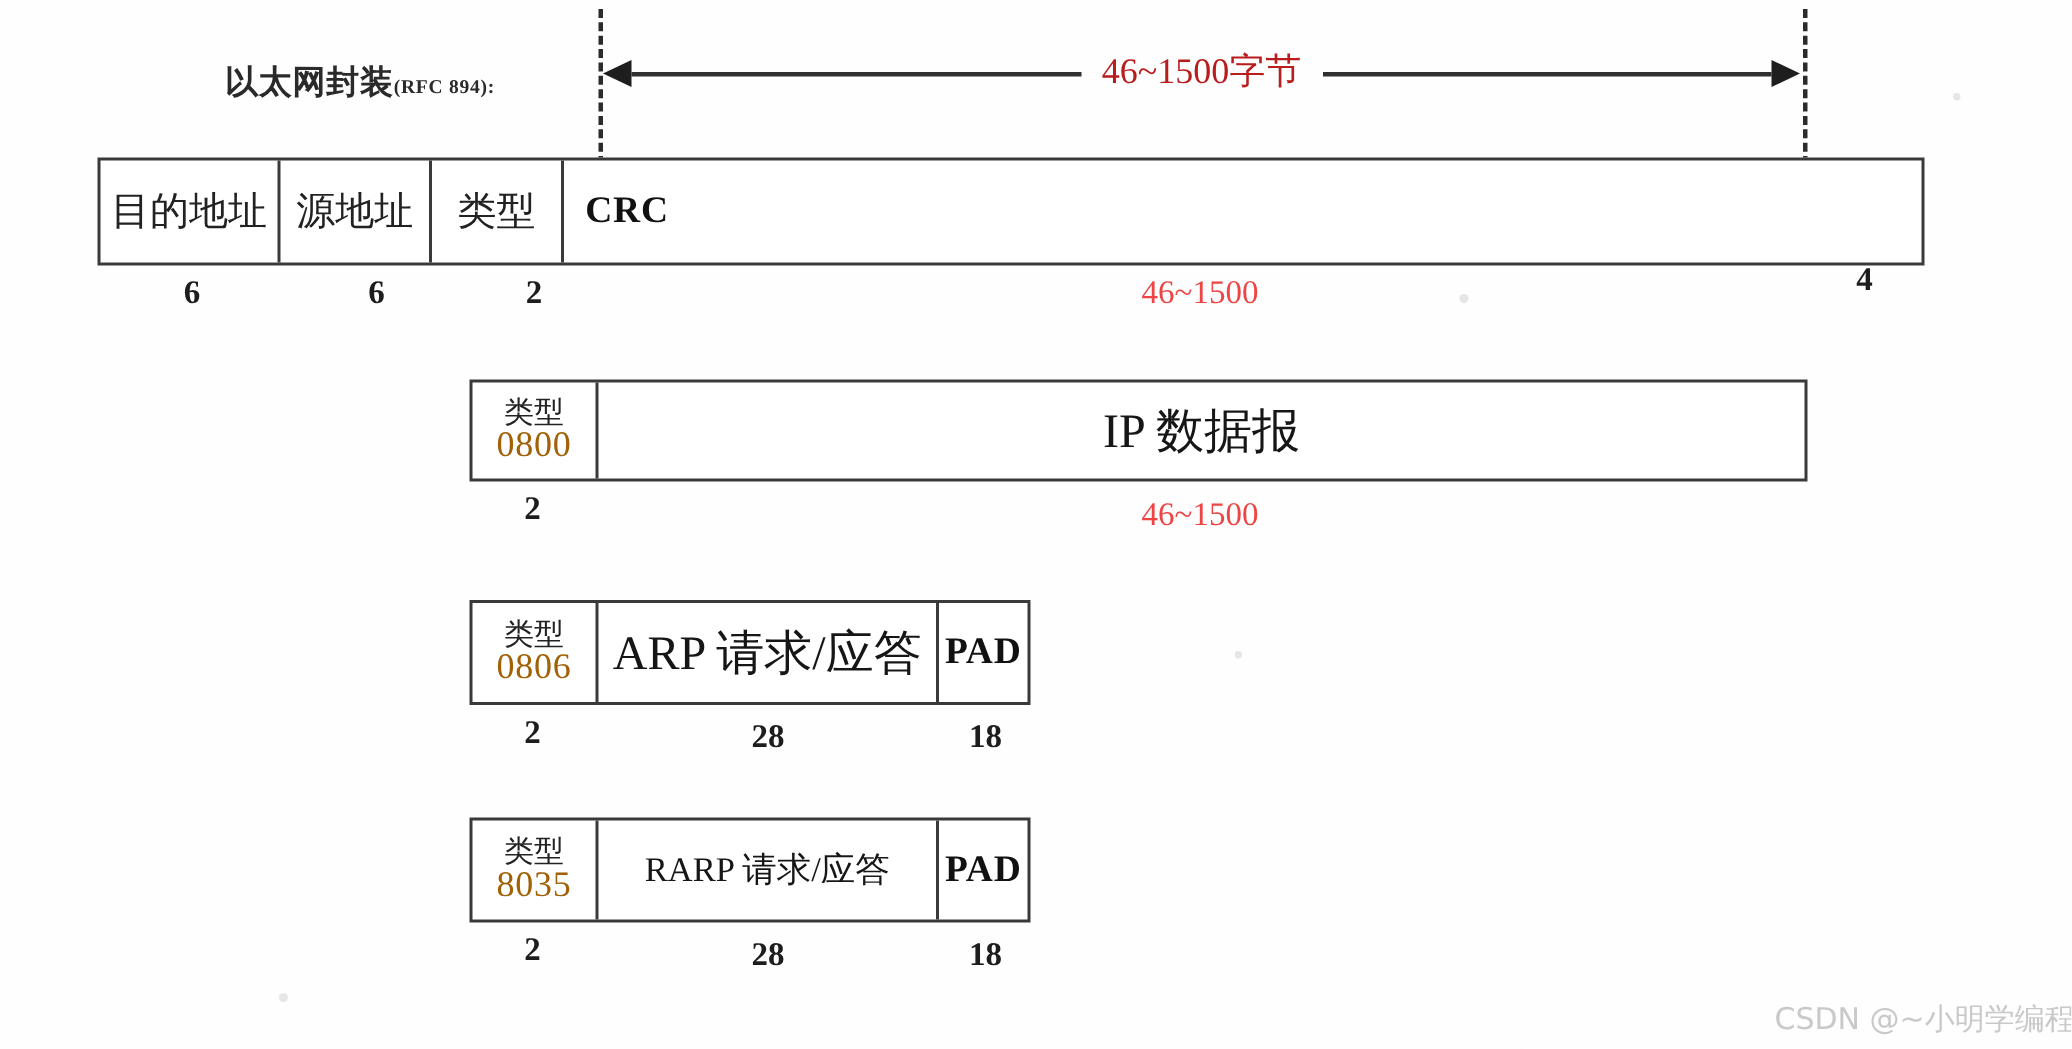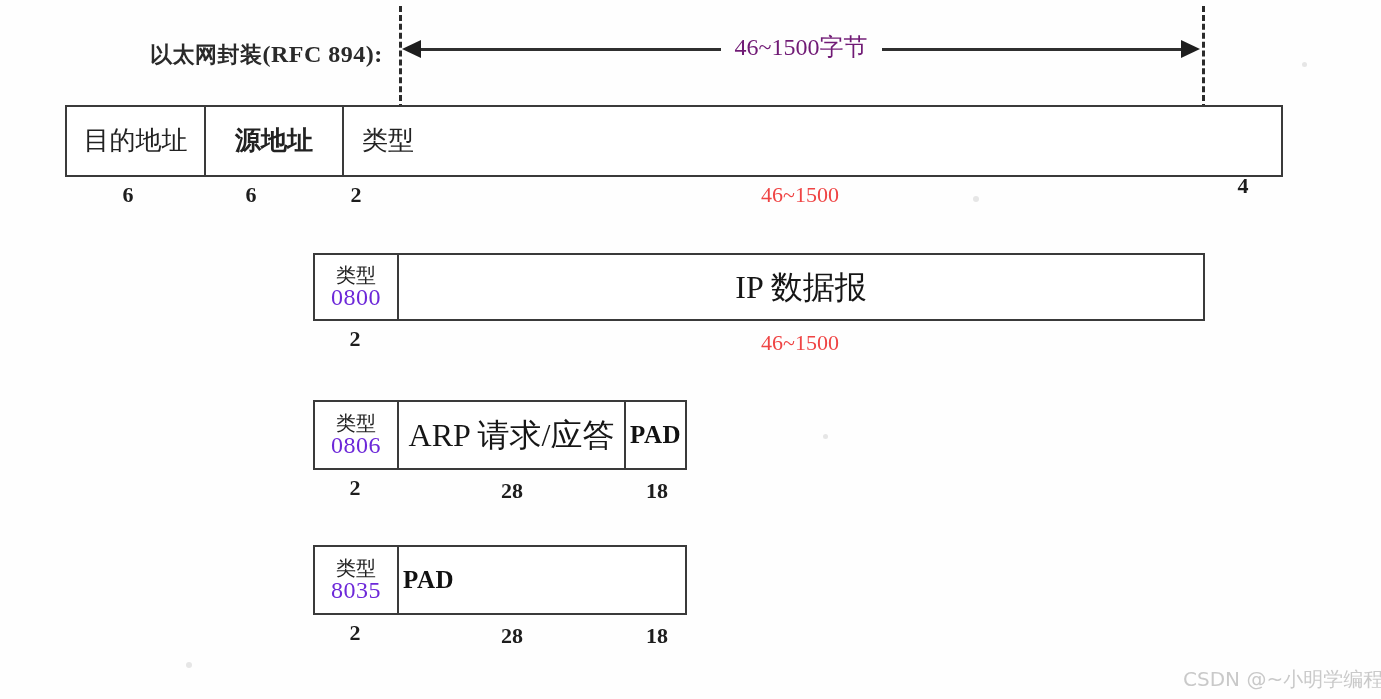--- a/index.html
+++ b/index.html
@@ -50,36 +50,36 @@
   }
   .arrow-head-right {
     border-top: 9px solid transparent;
     border-bottom: 9px solid transparent;
     border-left: 19px solid #1e1e1e;
   }
   .arrow-label {
     flex: 0 0 auto;
     padding: 0 14px;
     font-size: 24px;
-    color: #701a75;
+    color: #b91c1c;
     white-space: nowrap;
     font-family: "Liberation Serif", "DejaVu Serif", serif;
     transform: translateY(-2px);
   }
 
   .enc-label {
     position: absolute;
     font-size: 22px;
     font-weight: bold;
     color: #2a2a2a;
     white-space: nowrap;
     letter-spacing: 0.5px;
   }
   .enc-label .rfc {
-    font-size: 24px;
+    font-size: 13px;
     text-align: center;
   }
 
   
   .frame {
     position: absolute;
     display: flex;
     box-sizing: border-box;
     border: 2.5px solid #3a3a3a;
     background: #ffffff;
@@ -94,21 +94,21 @@
     overflow: hidden;
     flex-direction: column;
     line-height: 1.02;
   }
   .cell:last-child { border-right: none; }
 
   .cn { font-size: 26px; color: #222; }
   .cn-wide { letter-spacing: 10px; text-indent: 10px; }
   .lat { font-size: 25px; font-weight: bold; color: #111; letter-spacing: 0.5px; }
   .type-cell .t1 { font-size: 20px; color: #222; display: block; }
-  .type-cell .t2 { font-size: 24px; color: #6d28d9; display: block; letter-spacing: 0.5px; }
+  .type-cell .t2 { font-size: 24px; color: #a16207; display: block; letter-spacing: 0.5px; }
   .mixed { font-size: 32px; color: #161616; }
 
   
   .size {
     position: absolute;
     font-size: 22px;
     font-weight: bold;
     color: #1d1d1d;
     text-align: center;
     transform: translateX(-50%);
@@ -154,28 +154,31 @@
 
   <div class="arrow-row" style="left:402px; top:37px; width:798px;">
     <div class="arrow-head-left"></div>
     <div class="arrow-line"></div>
     <div class="arrow-label">46~1500字节</div>
     <div class="arrow-line"></div>
     <div class="arrow-head-right"></div>
   </div>
 
   <div class="frame" style="left:65px; top:105px; width:1218px; height:72px;">
-    <div class="cell" style="width:139px;">
+    <div class="cell" style="width:120px;">
       <span class="cn">目的地址</span>
     </div>
-    <div class="cell" style="width:138px;font-weight:bold;">
+    <div class="cell" style="width:101px;">
       <span class="cn">源地址</span>
     </div>
     <div class="cell" style="width:88px;">
       <span class="cn">类型</span>
+    </div>
+    <div class="cell" style="width:84px;">
+      <span class="lat">CRC</span>
     </div>
   </div>
 
   <div class="size" style="left:128px; top:182px;">6</div>
   <div class="size" style="left:251px; top:182px;">6</div>
   <div class="size" style="left:356px; top:182px;">2</div>
   <div class="size light" style="left:800px; top:182px;">46~1500</div>
   <div class="size" style="left:1243px; top:173px;">4</div>
 
   <div class="frame" style="left:313px; top:253px; width:892px; height:68px;">
@@ -204,20 +207,23 @@
   </div>
   <div class="size" style="left:355px; top:475px;">2</div>
   <div class="size" style="left:512px; top:478px;">28</div>
   <div class="size" style="left:657px; top:478px;">18</div>
 
   <div class="frame" style="left:313px; top:545px; width:374px; height:70px;">
     <div class="cell type-cell" style="width:84px;">
       <span class="t1">类型</span>
       <span class="t2">8035</span>
     </div>
+    <div class="cell" style="flex:1 1 auto;">
+      <span class="mixed" style="font-size:23px;">RARP 请求/应答</span>
+    </div>
     <div class="cell" style="width:59px;">
       <span class="lat">PAD</span>
     </div>
   </div>
   <div class="size" style="left:355px; top:620px;">2</div>
   <div class="size" style="left:512px; top:623px;">28</div>
   <div class="size" style="left:657px; top:623px;">18</div>
 
   <div class="watermark" style="left:1183px; top:666px;">CSDN @~小明学编程</div>
 

